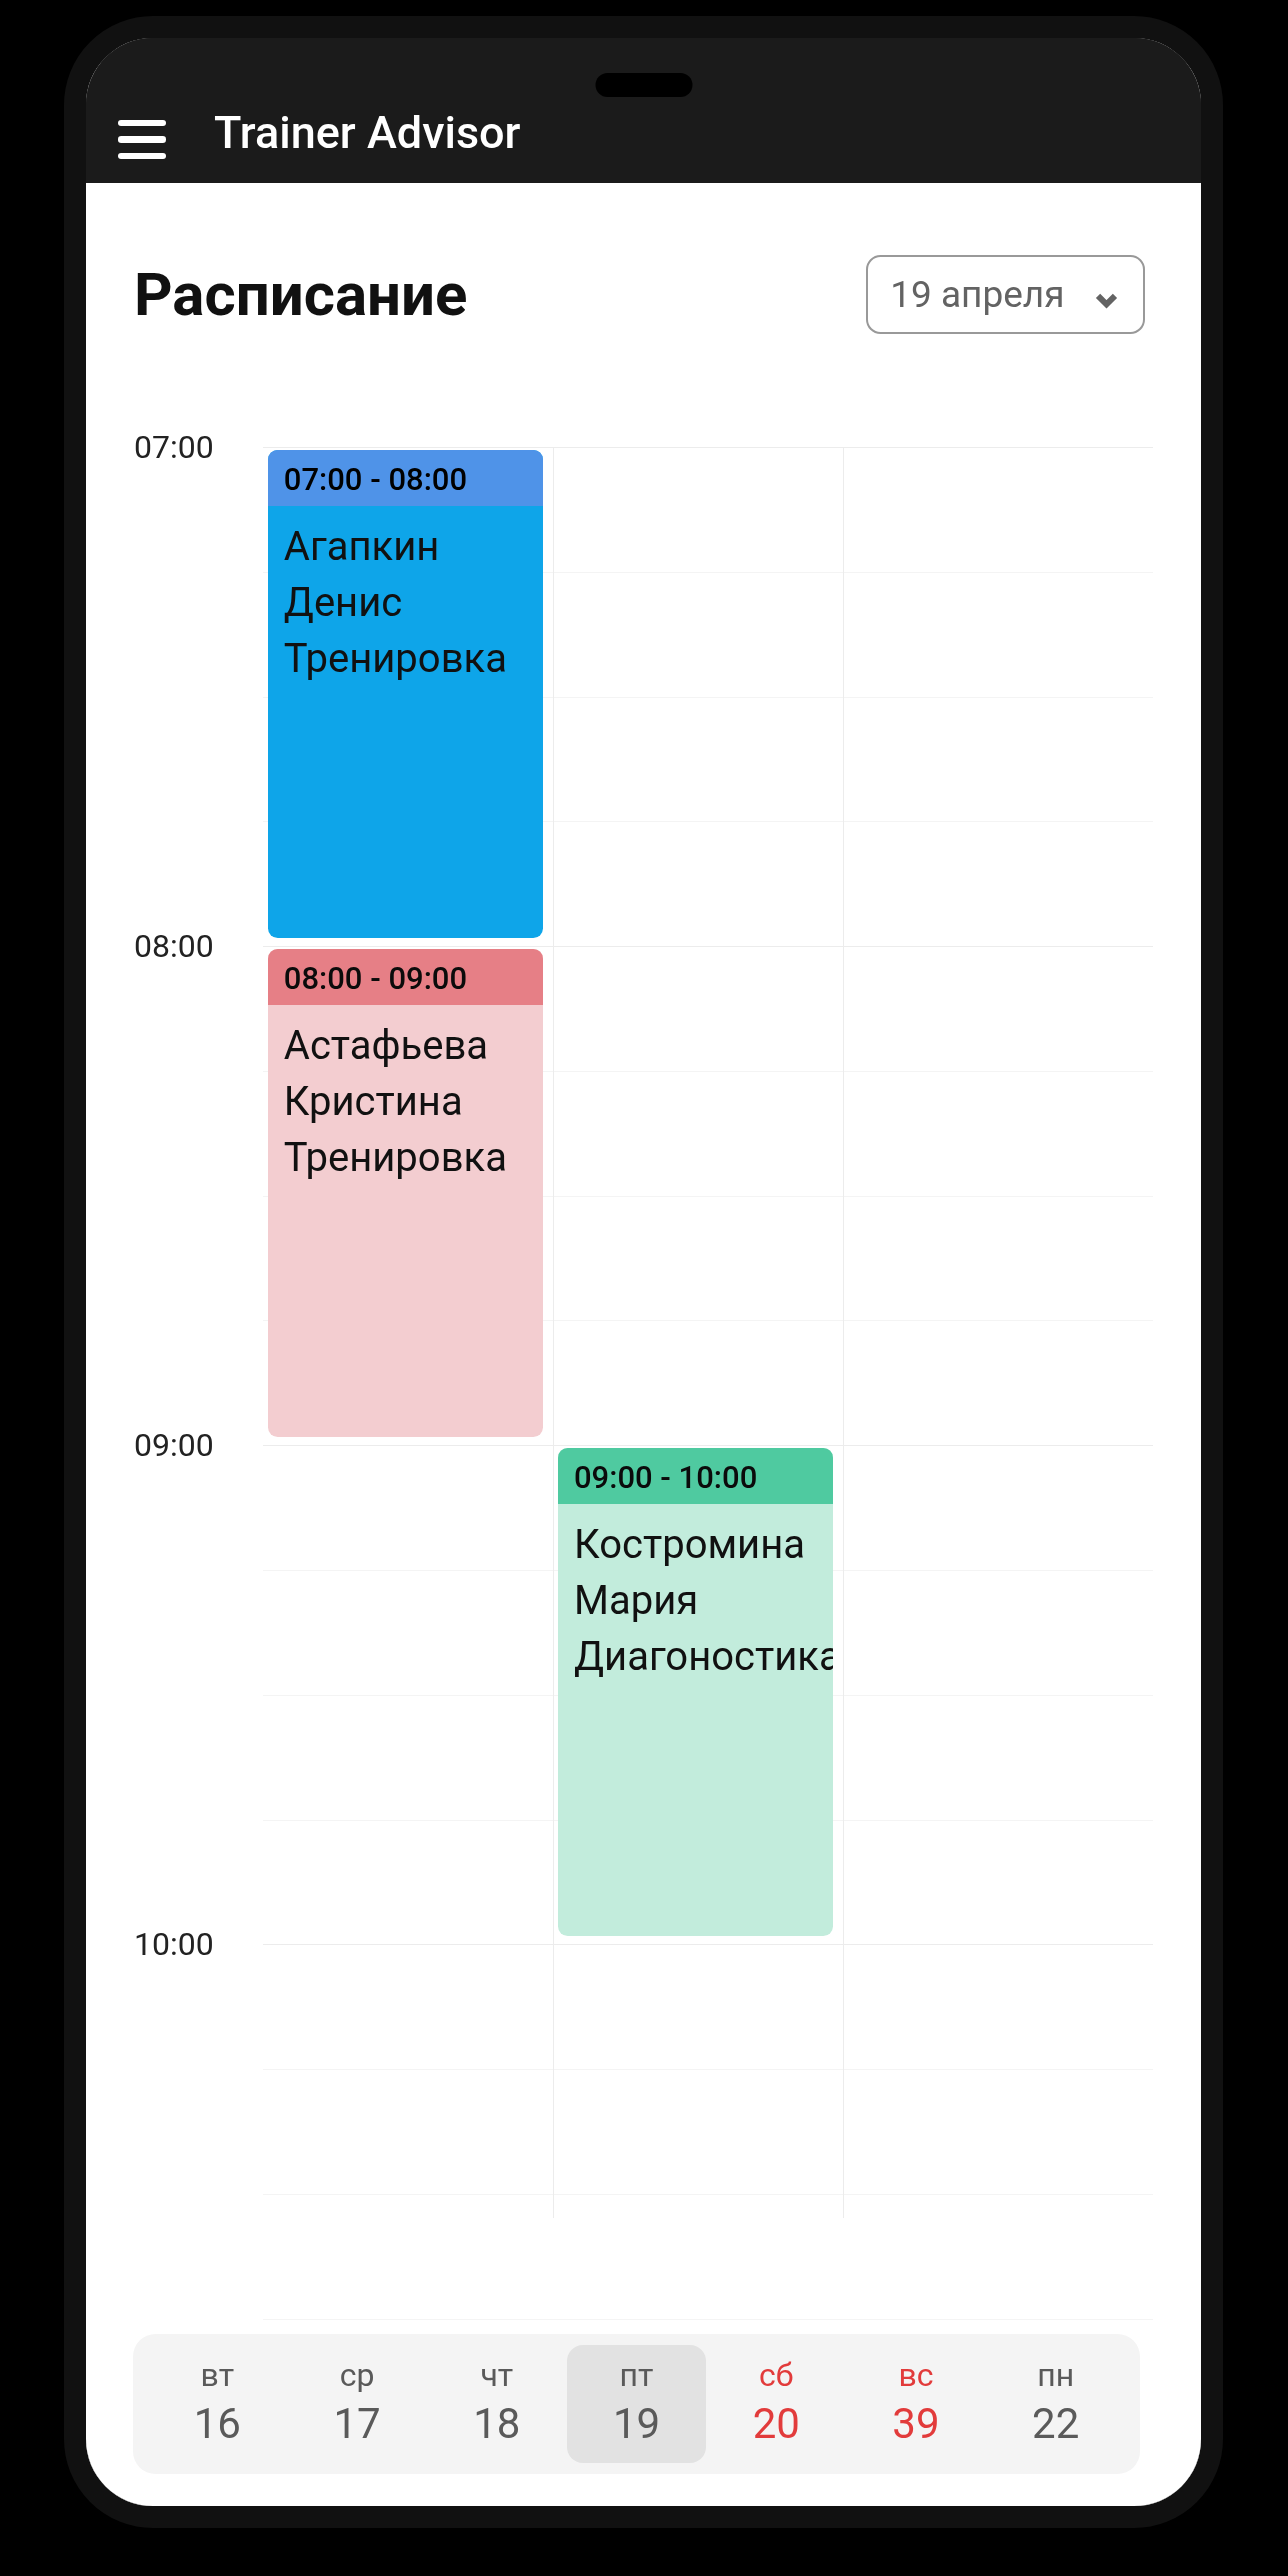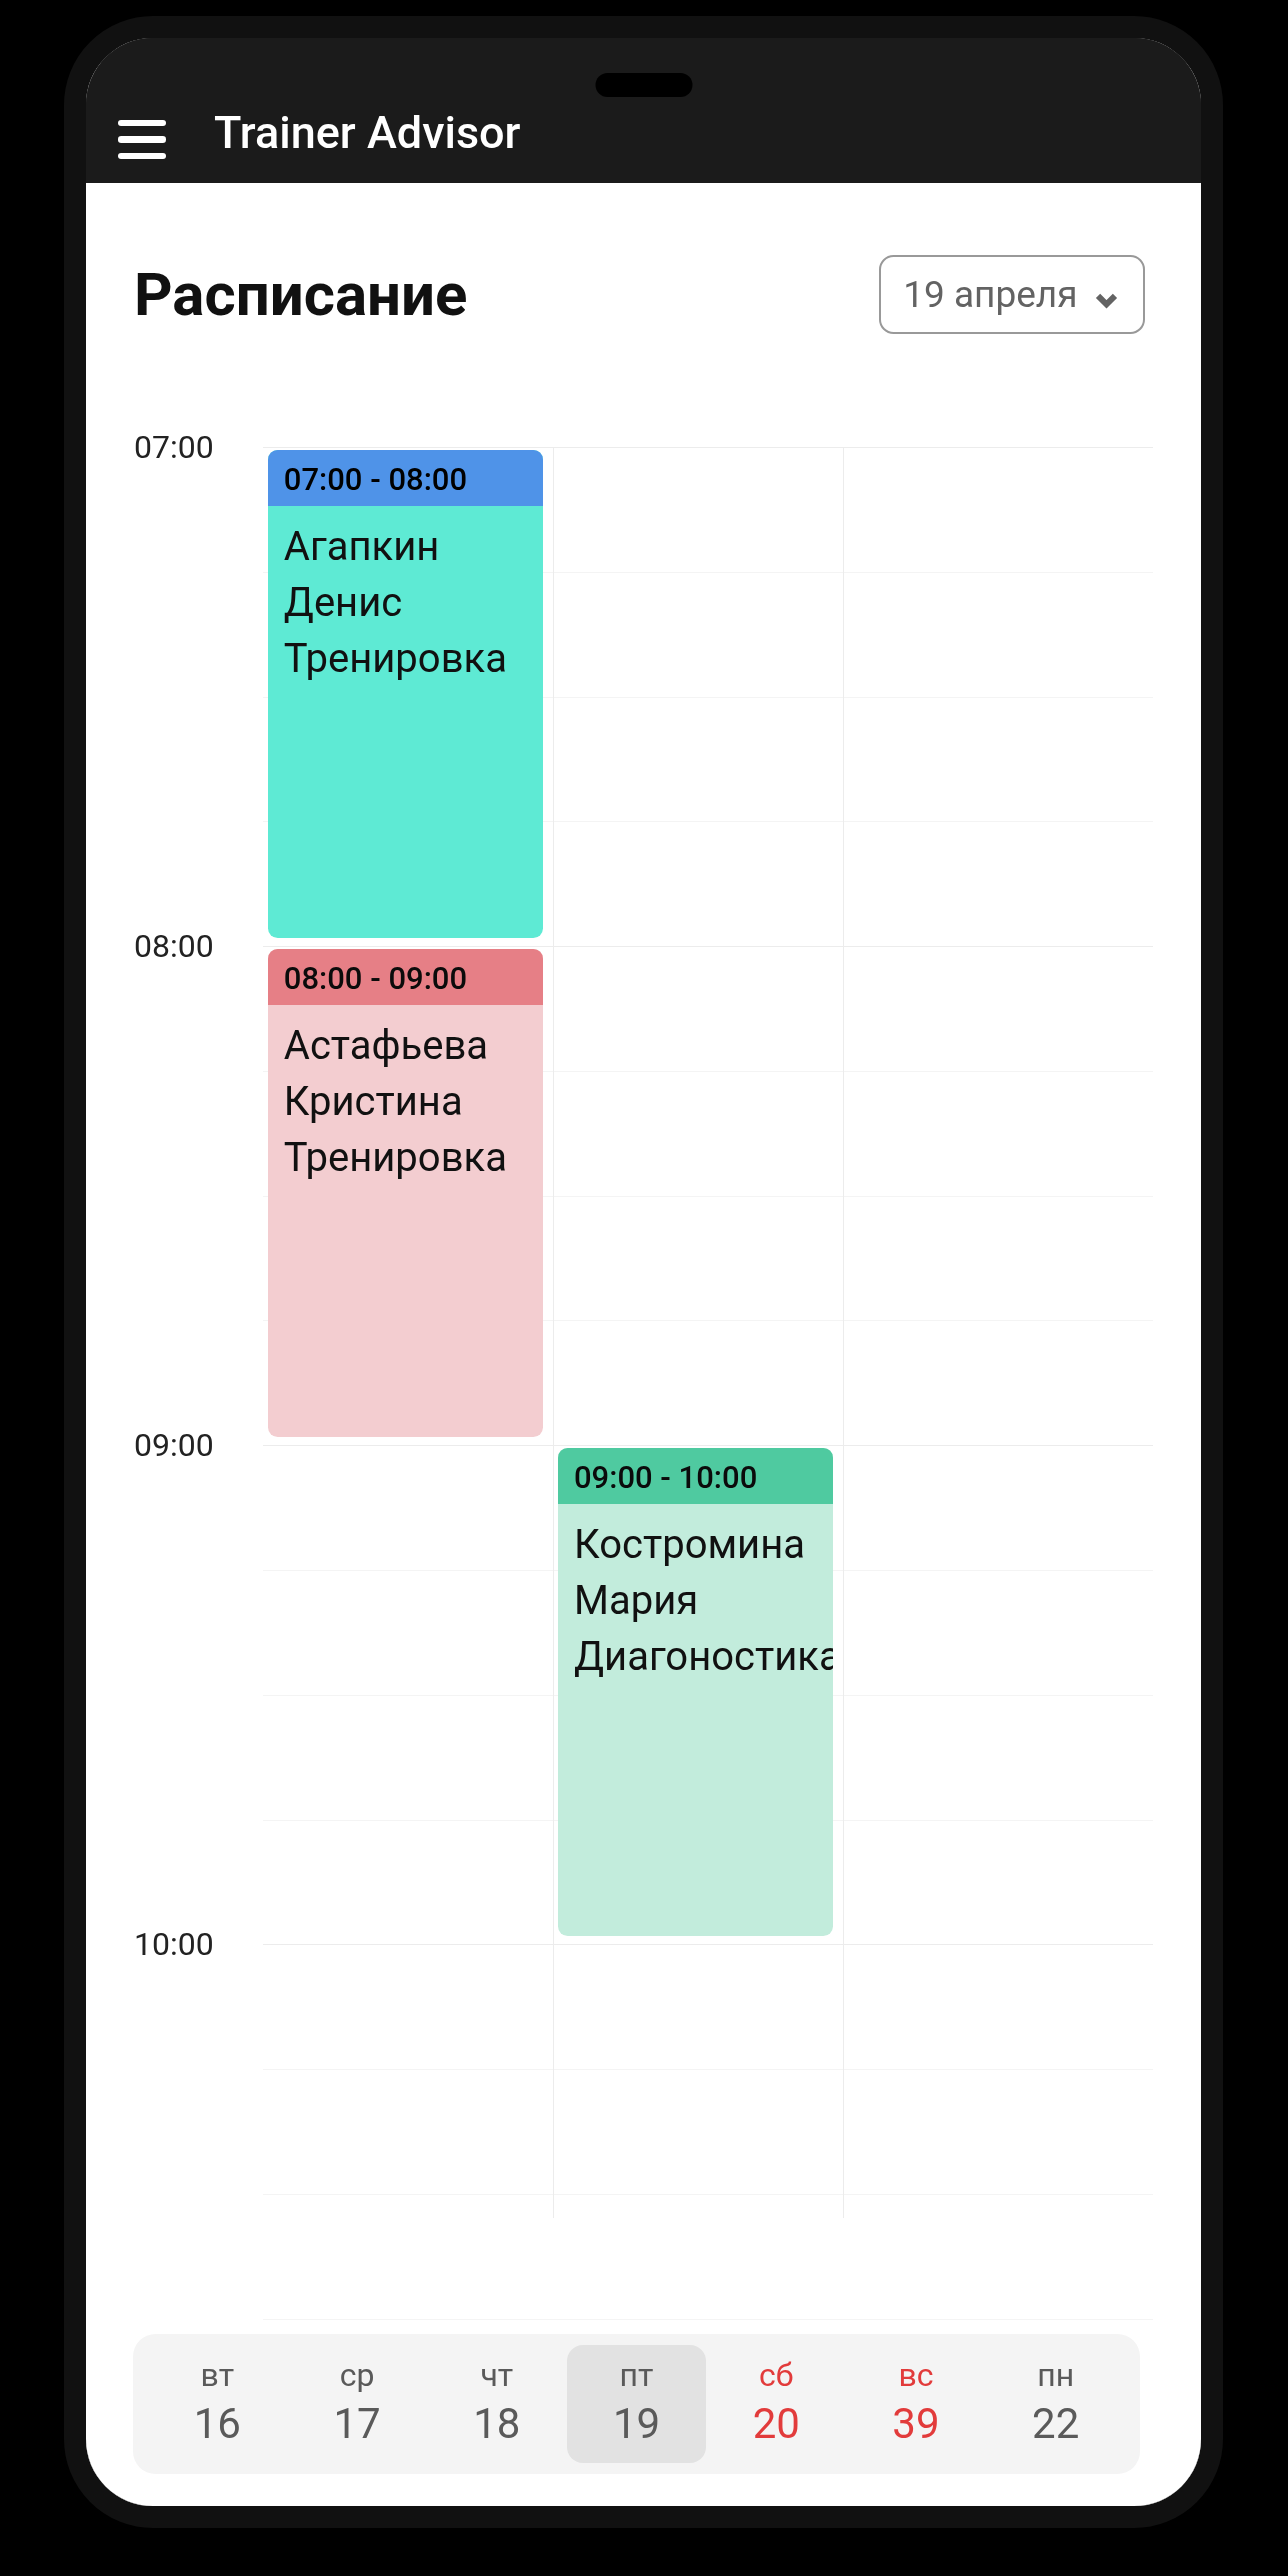--- a/index.html
+++ b/index.html
@@ -29,21 +29,21 @@
   .hamburger { width: 48px; height: 39px; display: flex; flex-direction: column; justify-content: space-between; margin-right: 48px; cursor: pointer; }
   .hamburger span { display:block; height:6.4px; background:#fff; border-radius:3.2px; }
   .app-title { font-size: 45px; font-weight: 500; }
 
   .content { flex: 1; background: #fff; padding: 72px 48px 0 48px; position: relative; display:flex; flex-direction:column; }
 
   .header-row { display:flex; align-items:center; justify-content:space-between; margin-bottom: 113px; padding-right:8px; }
   .page-title { font-size: 60px; font-weight: 700; color:#111; }
   .date-picker {
     border:2.4px solid #999; border-radius:14.5px;
-    padding: 16px 22.5px; display:flex; align-items:center; gap:14px;
+    padding: 16px 22.5px; display:flex; align-items:center; gap:27px;
     color:#636363; font-size:37px; cursor:pointer;
   }
   .chev { width:29px; height:29px; }
   .chev svg { width:100%; height:100%; stroke:#636363; stroke-width:5; fill:none; }
 
   
   .sched { position:relative; flex:1; }
   .time-col { position:absolute; left:0; top:0; width:121px; }
   .time-label {
     position:absolute; left:0; font-size:32px; color:#222;
@@ -64,21 +64,21 @@
     position:absolute; top:0; height:1771px; width:0;
     border-left:1.6px solid #ececec;
   }
 
   .event {
     position:absolute; border-radius:9.7px; overflow:hidden;
     width:275px;
   }
   .event .ehead { padding:11.3px 16px 8px; font-size:31px; color:#0b0b0b; font-weight:500; }
   .event .ebody { padding:13px 16px; font-size:40px; color:#111; line-height:1.4; }
-  .ev-blue .ehead { background:#4f93e8; } .ev-blue .ebody, .ev-blue { background:#5eead4; }
+  .ev-blue .ehead { background:#4f93e8; } .ev-blue .ebody, .ev-blue { background:#0ea5e9; }
   .ev-blue .ehead { color:#000; }
   .ev-red .ehead  { background:#e67f86; } .ev-red .ebody, .ev-red  { background:#f3cdd0; }
   .ev-green .ehead{ background:#4fcaa0; } .ev-green .ebody, .ev-green{ background:#c2ecdc; }
 
   
   .daybar {
     position:absolute; left:47px; right:61px; bottom:32px;
     background:#f4f4f4; border-radius:22.5px; padding:11.3px 14.5px;
     display:flex; justify-content:space-between;
   }

